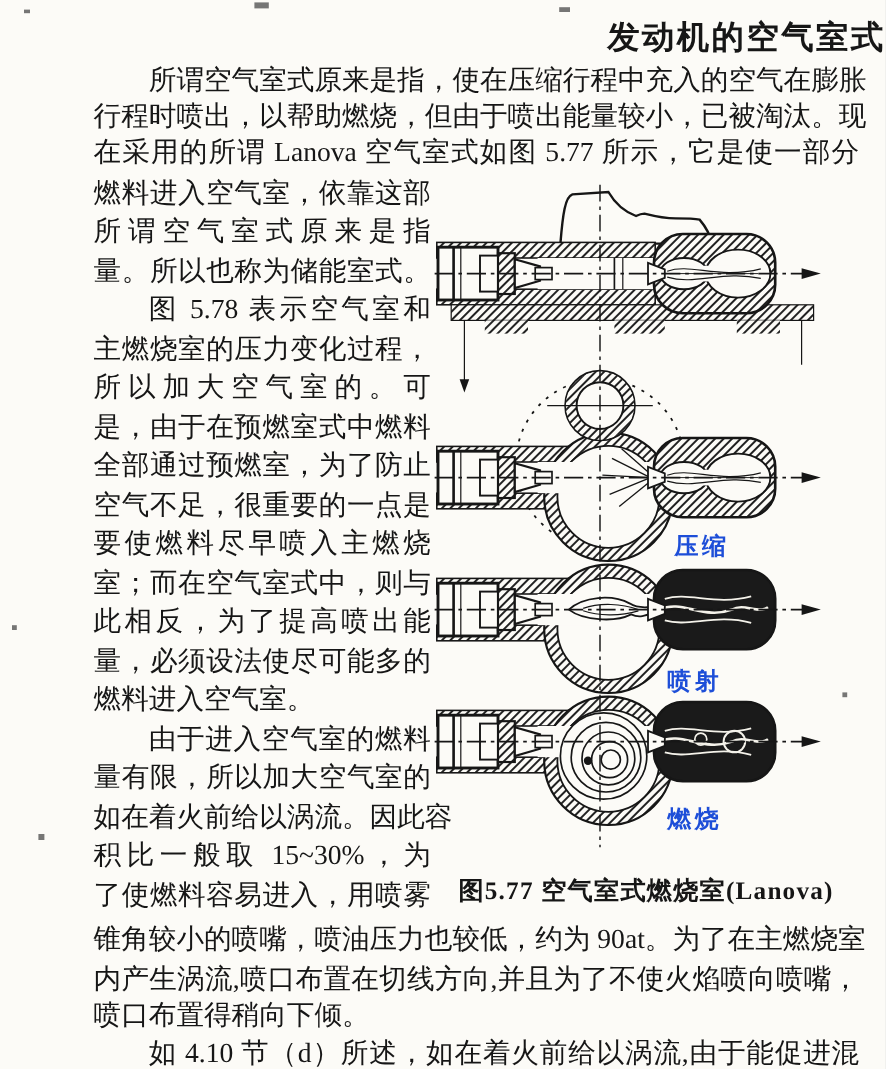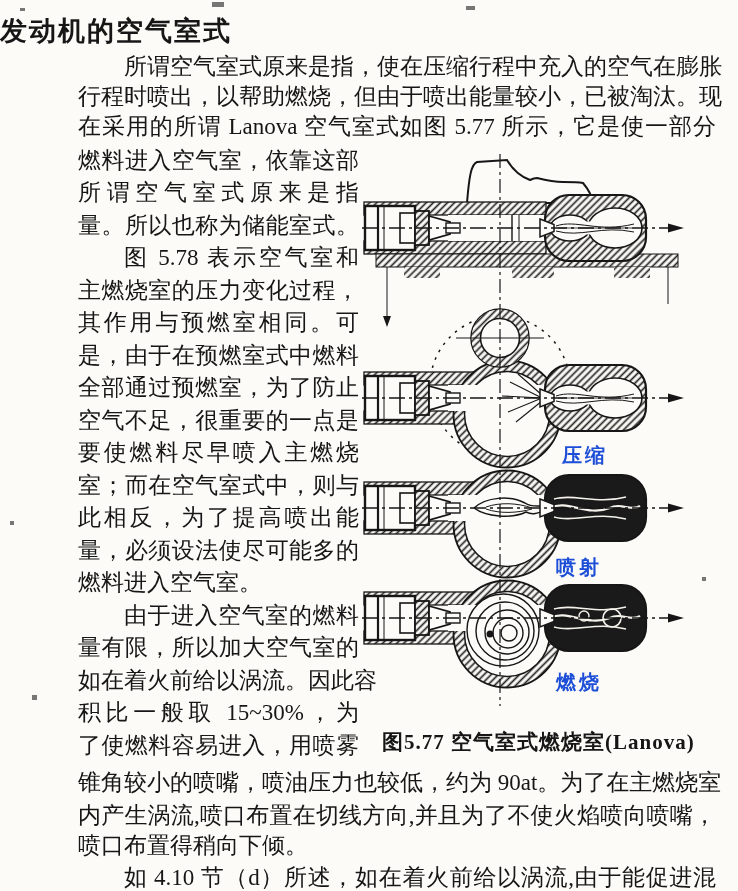--- a/index.html
+++ b/index.html
@@ -3,21 +3,21 @@
 <meta charset="utf-8">
 <style>
   html,body { margin:0; padding:0; background:#e8e8e6; }
   .page {
     position:relative; width:738px; height:891px; margin:0 auto;
     background:#fcfbf7; color:#161616; overflow:hidden;
     font-family:"Liberation Serif","DejaVu Serif",serif;
   }
   .title {
     position:absolute; top:13px; left:0; width:100%; margin:0;
-    text-align:left; font-size:27px; font-weight:bold; letter-spacing:2px;
+    text-align:right; font-size:27px; font-weight:bold; letter-spacing:2px;
   }
   .ln {
     position:absolute; font-size:23px; line-height:30px; height:30px;
     white-space:nowrap; text-align:justify; text-align-last:justify;
   }
   .w  { left:78px; width:638px; }
   .c  { left:78px; width:281px; }
   .ind { text-indent:46px; }
   .nj { text-align-last:left; }
   .figure { position:absolute; left:362px; top:150px; width:376px; height:625px; }
@@ -41,21 +41,21 @@
 
   <div class="ln w ind" style="top:52px">所谓空气室式原来是指，使在压缩行程中充入的空气在膨胀</div>
   <div class="ln w" style="top:82px">行程时喷出，以帮助燃烧，但由于喷出能量较小，已被淘汰。现</div>
   <div class="ln w" style="top:112px">在采用的所谓 Lanova 空气室式如图 5.77 所示，它是使一部分</div>
 
   <div class="ln c" style="top:146px">燃料进入空气室，依靠这部</div>
   <div class="ln c" style="top:178px">所谓空气室式原来是指</div>
   <div class="ln c" style="top:211px">量。所以也称为储能室式。</div>
   <div class="ln c ind" style="top:243px">图 5.78 表示空气室和</div>
   <div class="ln c" style="top:276px">主燃烧室的压力变化过程，</div>
-  <div class="ln c" style="top:308px">其作用与预燃室相同。可</div>
+  <div class="ln c" style="top:308px">所以加大空气室的。可</div>
   <div class="ln c" style="top:341px">是，由于在预燃室式中燃料</div>
   <div class="ln c" style="top:373px">全部通过预燃室，为了防止</div>
   <div class="ln c" style="top:406px">空气不足，很重要的一点是</div>
   <div class="ln c" style="top:438px">要使燃料尽早喷入主燃烧</div>
   <div class="ln c" style="top:471px">室；而在空气室式中，则与</div>
   <div class="ln c" style="top:503px">此相反，为了提高喷出能</div>
   <div class="ln c" style="top:536px">量，必须设法使尽可能多的</div>
   <div class="ln c nj" style="top:568px">燃料进入空气室。</div>
   <div class="ln c ind" style="top:601px">由于进入空气室的燃料</div>
   <div class="ln c" style="top:633px">量有限，所以加大空气室的</div>

